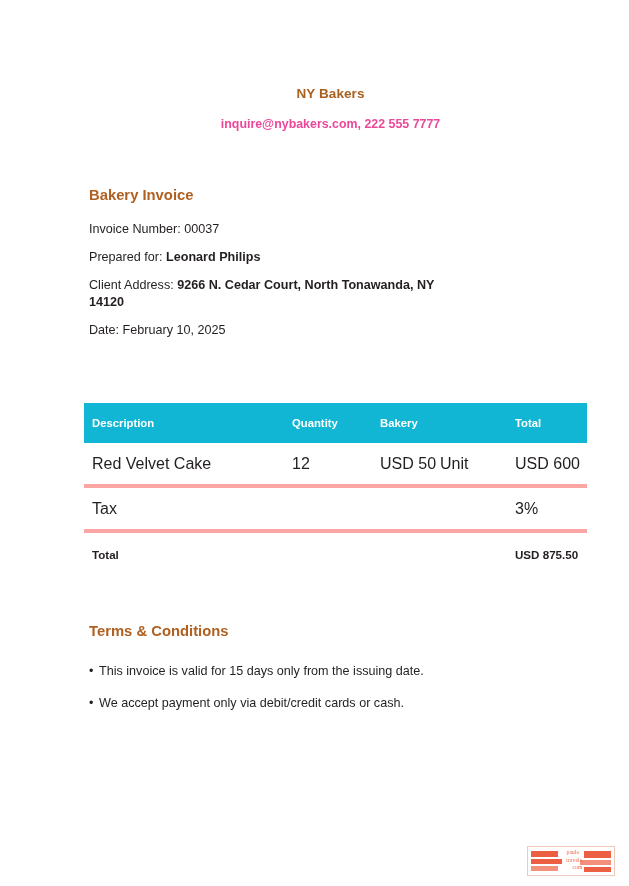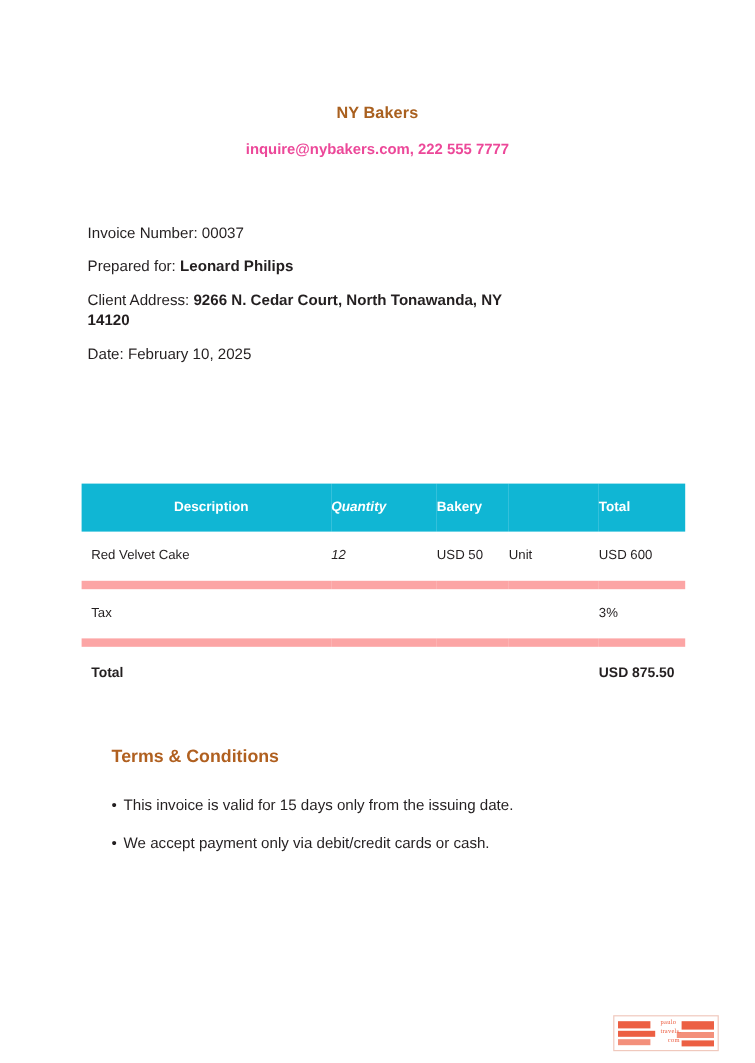--- a/index.html
+++ b/index.html
@@ -11,21 +11,21 @@
     height: 886px;
     background: #ffffff;
     font-family: "Liberation Sans", sans-serif;
     color: #231f20;
     position: relative;
     overflow: hidden;
   }
 
   .page {
     position: absolute;
-    top: 0; left: 0;
+    top: 0; left: 16px;
     width: 535px;
     height: 886px;
   }
 
   
   .company-header {
     position: absolute;
     top: 86px;
     left: 0;
     width: 629px;
@@ -84,51 +84,50 @@
   .items-table thead th {
     background: #10b6d4;
     color: #ffffff;
     font-size: 11.3px;
     font-weight: bold;
     text-align: left;
     padding: 13px 0 13px 0;
     line-height: 14px;
     border: none;
   }
-  .items-table thead th.col-desc { padding-left: 8px; text-align: center; }
+  .items-table thead th.col-desc { padding-left: 8px; }
   .items-table tbody td {
-    font-size: 11px;
+    font-size: 16px;
     color: #231f20;
     padding: 14px 0 14px 0;
     line-height: 13px;
-    border-bottom: 7px solid #fca5a5;
+    border-bottom: 4px solid #fca5a5;
     vertical-align: middle;
   }
   .items-table tbody td.col-desc { padding-left: 8px; }
   .items-table tbody tr.total-row td {
     font-size: 11.6px;
     font-weight: bold;
     border-bottom: none;
     border-top: 1px solid #bdbdbd;
     padding-top: 15px;
     padding-bottom: 15px;
   }
   .col-desc  { width: 200px; }
-  .col-qty   { width: 88px; font-style: italic; }
+  .col-qty   { width: 88px; }
   .col-price { width: 60px; }
   .col-unit  { width: 75px; }
   .col-total { width: 72px; }
 
   
   .terms-block {
     position: absolute;
     top: 622px;
     left: 73px;
     width: 470px;
-    margin-left: 20px;
   }
   .terms-title {
     font-size: 14.8px;
     font-weight: bold;
     color: #b06020;
     line-height: 19px;
     margin: 0 0 22px 0;
   }
   .term-item {
     font-size: 12.6px;
@@ -189,20 +188,21 @@
 <body>
 
 <div class="page">
 
   <div class="company-header">
     <div class="company-name">NY Bakers</div>
     <div class="company-contact">inquire@nybakers.com, 222 555 7777</div>
   </div>
 
   <div class="invoice-block">
+    <div class="section-title">Bakery Invoice</div>
 
     <div class="meta-line">
       <span class="meta-label">Invoice Number:</span>
       <span class="meta-value-plain">00037</span>
     </div>
 
     <div class="meta-line">
       <span class="meta-label">Prepared for:</span>
       <span class="meta-value">Leonard Philips</span>
     </div>

